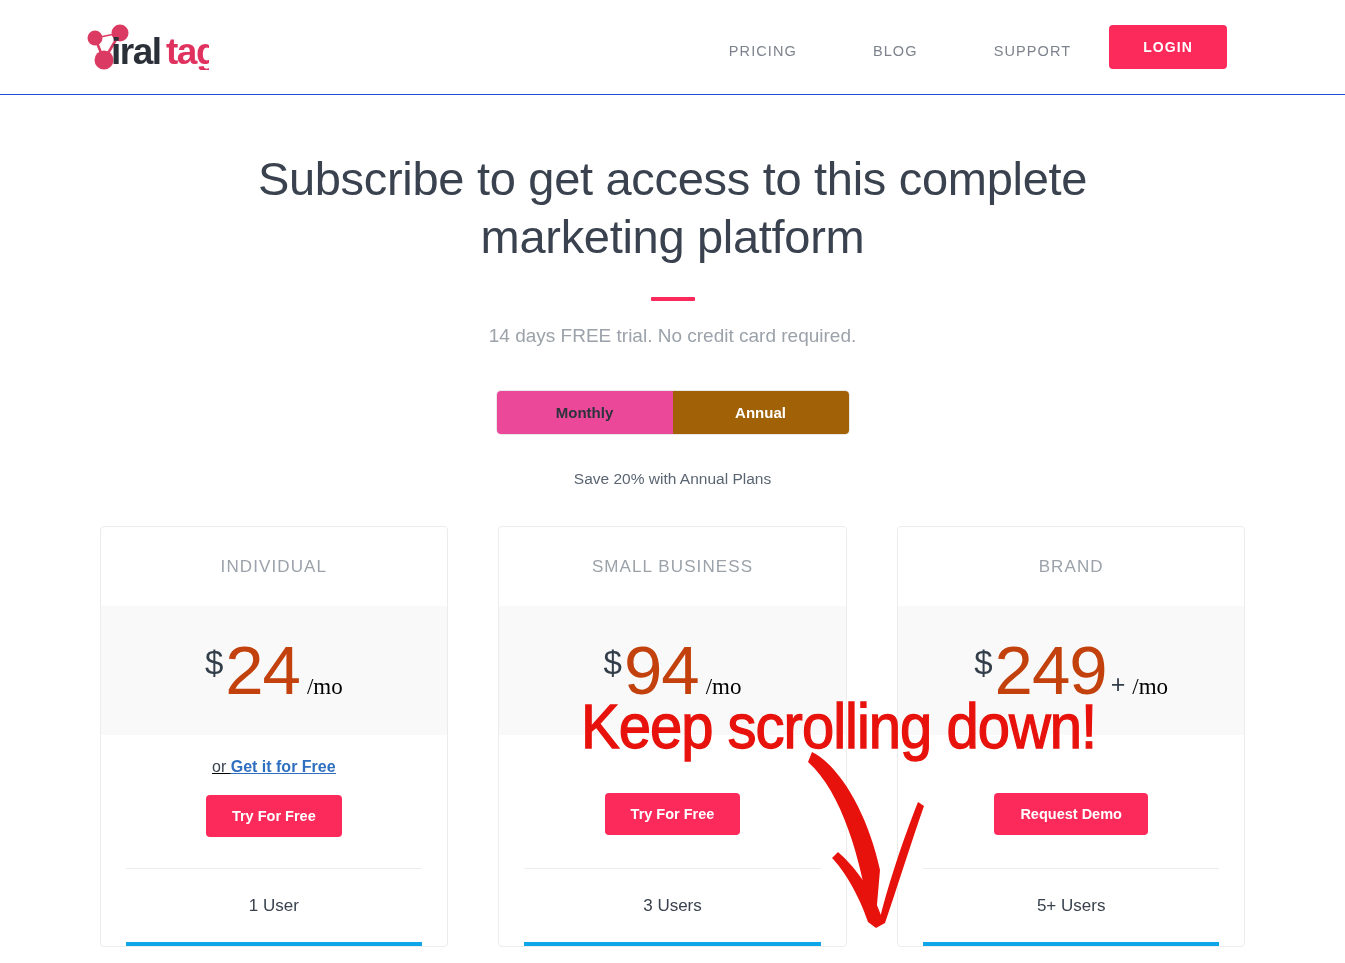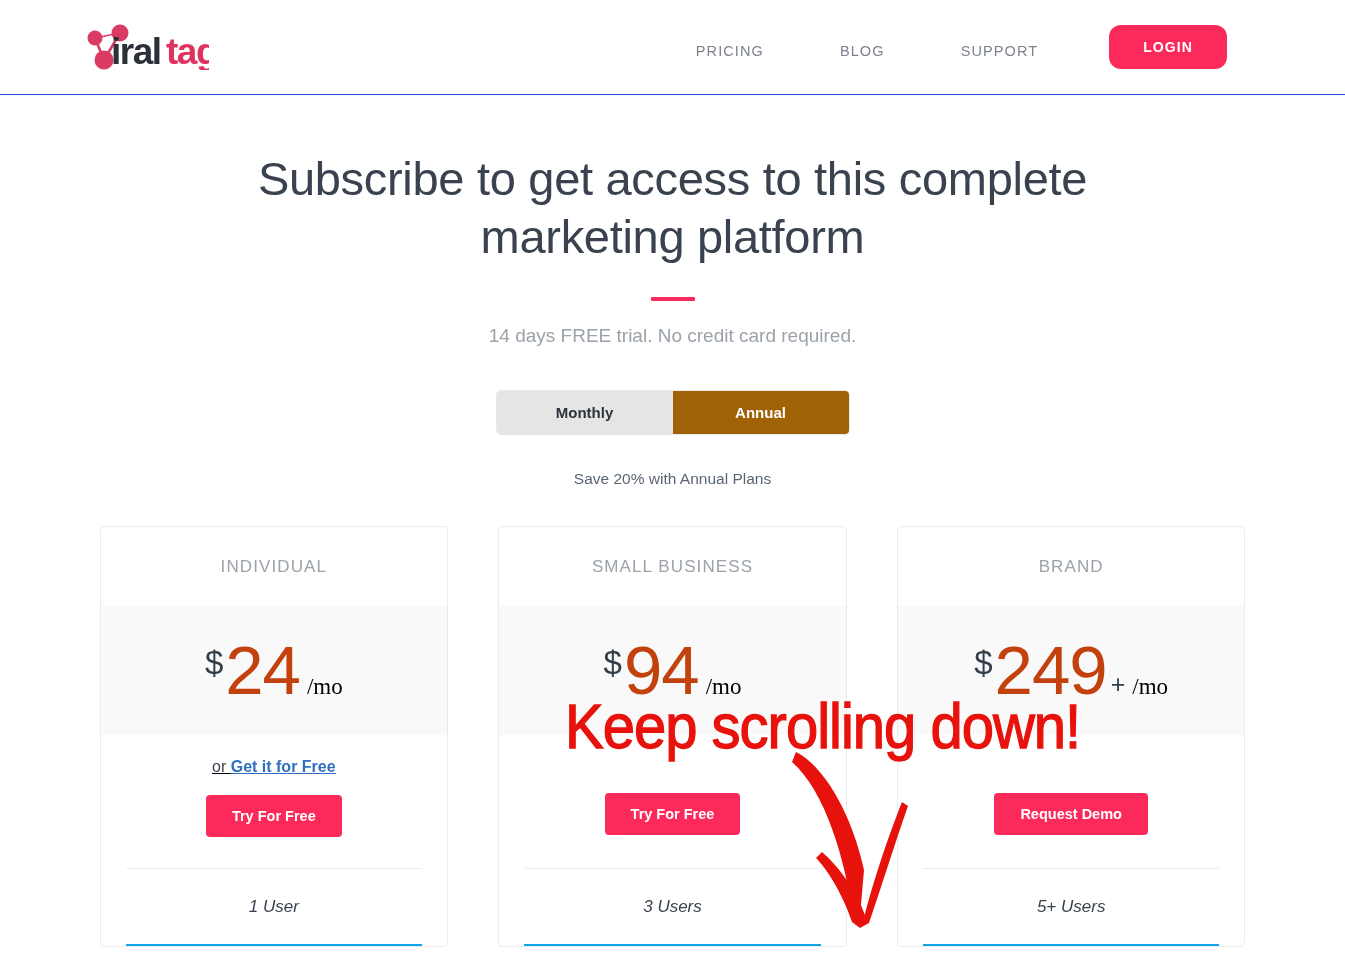--- a/index.html
+++ b/index.html
@@ -38,28 +38,27 @@
   .nav-link {
     font-size: 14.5px;
     letter-spacing: 1.1px;
     color: #7d838c;
     text-decoration: none;
     padding: 10px 38px;
     font-weight: 400;
     white-space: nowrap;
   }
   .login-btn {
-    margin-left: 33px;
     background: #fb2a5b;
     color: #ffffff;
     font-size: 14px;
     font-weight: bold;
     letter-spacing: 1.1px;
     border: none;
-    border-radius: 12px;
+    border-radius: 4px;
     padding: 14px 34px;
     cursor: pointer;
     font-family: "Liberation Sans", sans-serif;
   }
 
   
   .hero {
     text-align: center;
     padding-top: 55px;
   }
@@ -103,21 +102,21 @@
     height: 43px;
     display: flex;
     align-items: center;
     justify-content: center;
     font-size: 15px;
     font-weight: bold;
     cursor: pointer;
     border: none;
     font-family: "Liberation Sans", sans-serif;
   }
-  .toggle-opt.inactive { background: #e5e5e5; color: #2b333d; }
+  .toggle-opt.inactive { background: #ec4899; color: #2b333d; }
   .toggle-opt.active   { background: #a16207; color: #ffffff; }
 
   .save-note {
     text-align: center;
     margin-top: 36px;
     font-size: 15.5px;
     color: #5a6573;
   }
 
   
@@ -220,26 +219,26 @@
   .feature-row {
     border-top: 1px solid #ededed;
     height: 78px;
     display: flex;
     align-items: center;
     justify-content: center;
     font-size: 17px;
     color: #39424e;
     margin: 0 25px;
   }
-  .feature-row.last { border-bottom: 2px solid #0ea5e9; font-style: italic; }
+  .feature-row.last { border-bottom: 4px solid #0ea5e9; }
 
   
   .annotation {
     position: absolute;
-    left: 0; top: 0;
+    left: 16px; top: 0;
     width: 1320px; height: 963px;
     pointer-events: none;
     z-index: 50;
     text-align: right;
   }
   .anno-text {
     position: absolute;
     left: 565px;
     top: 690px;
     font-family: "Liberation Sans", sans-serif;

